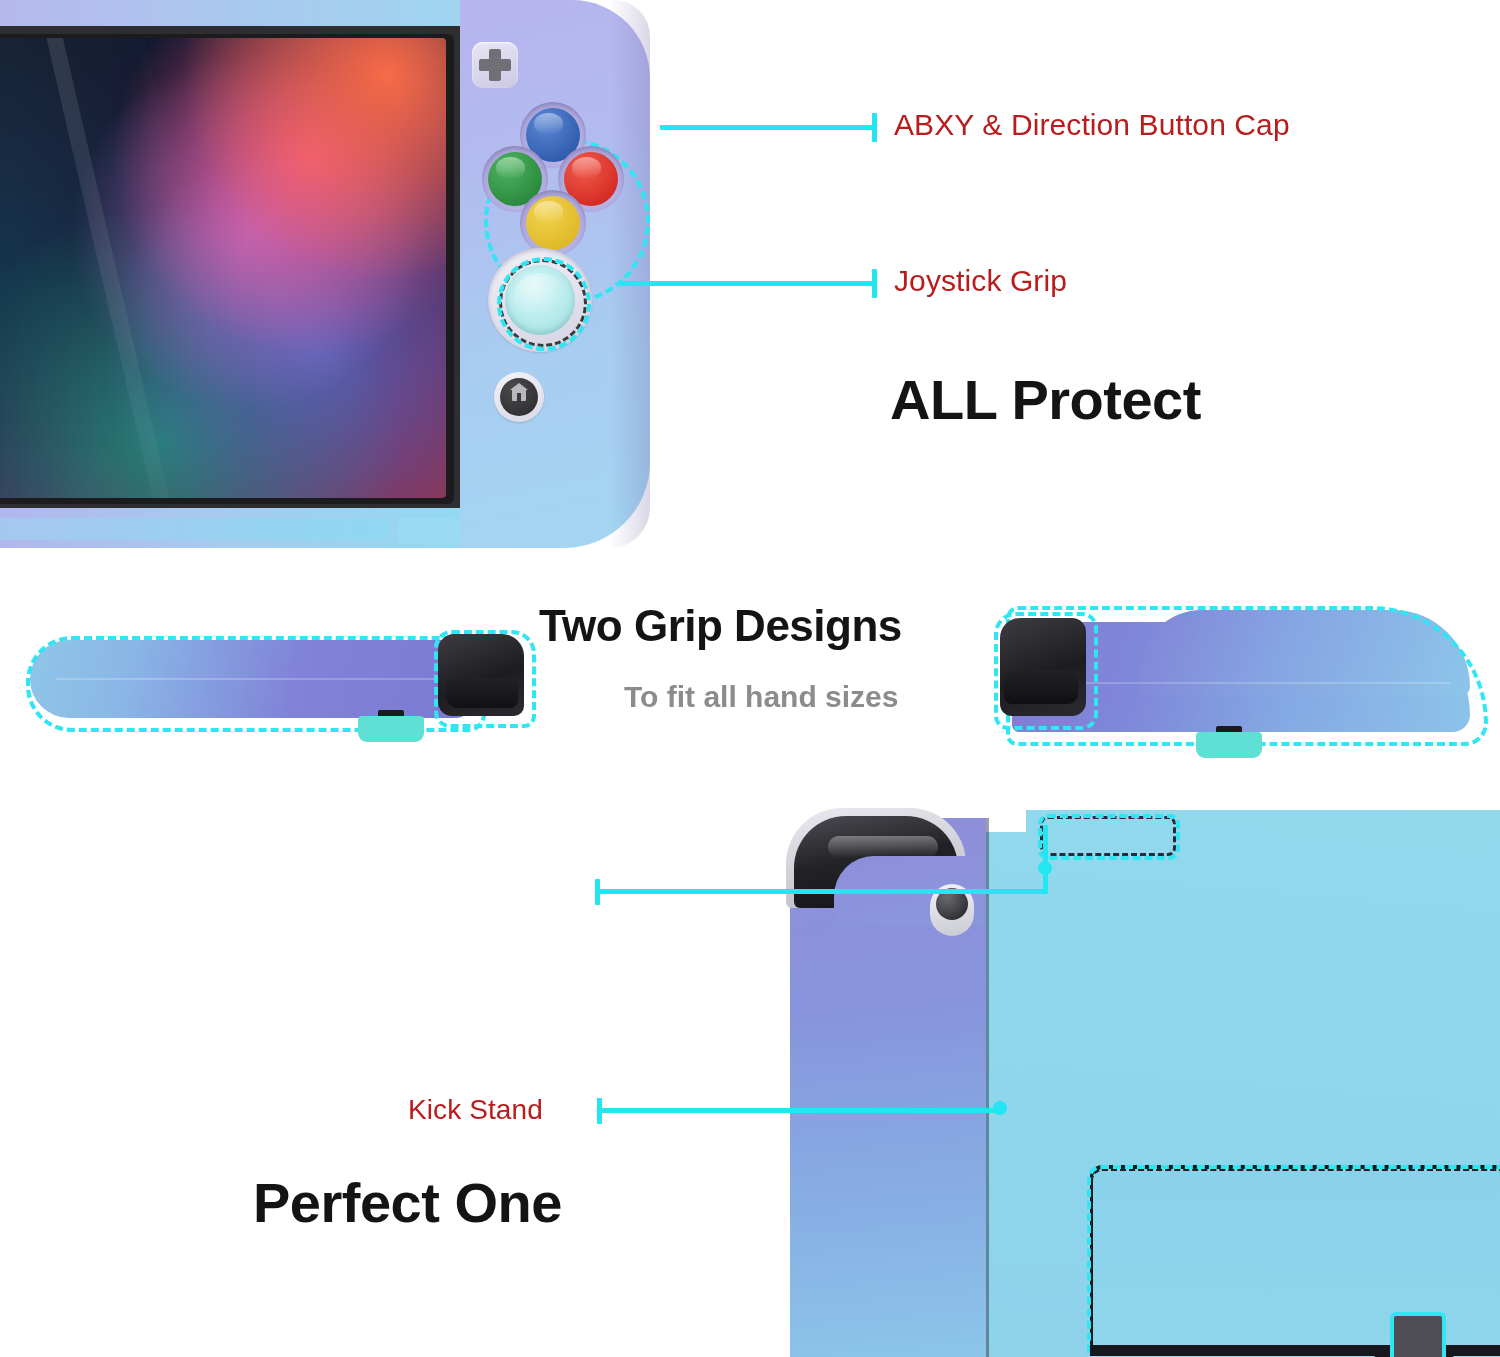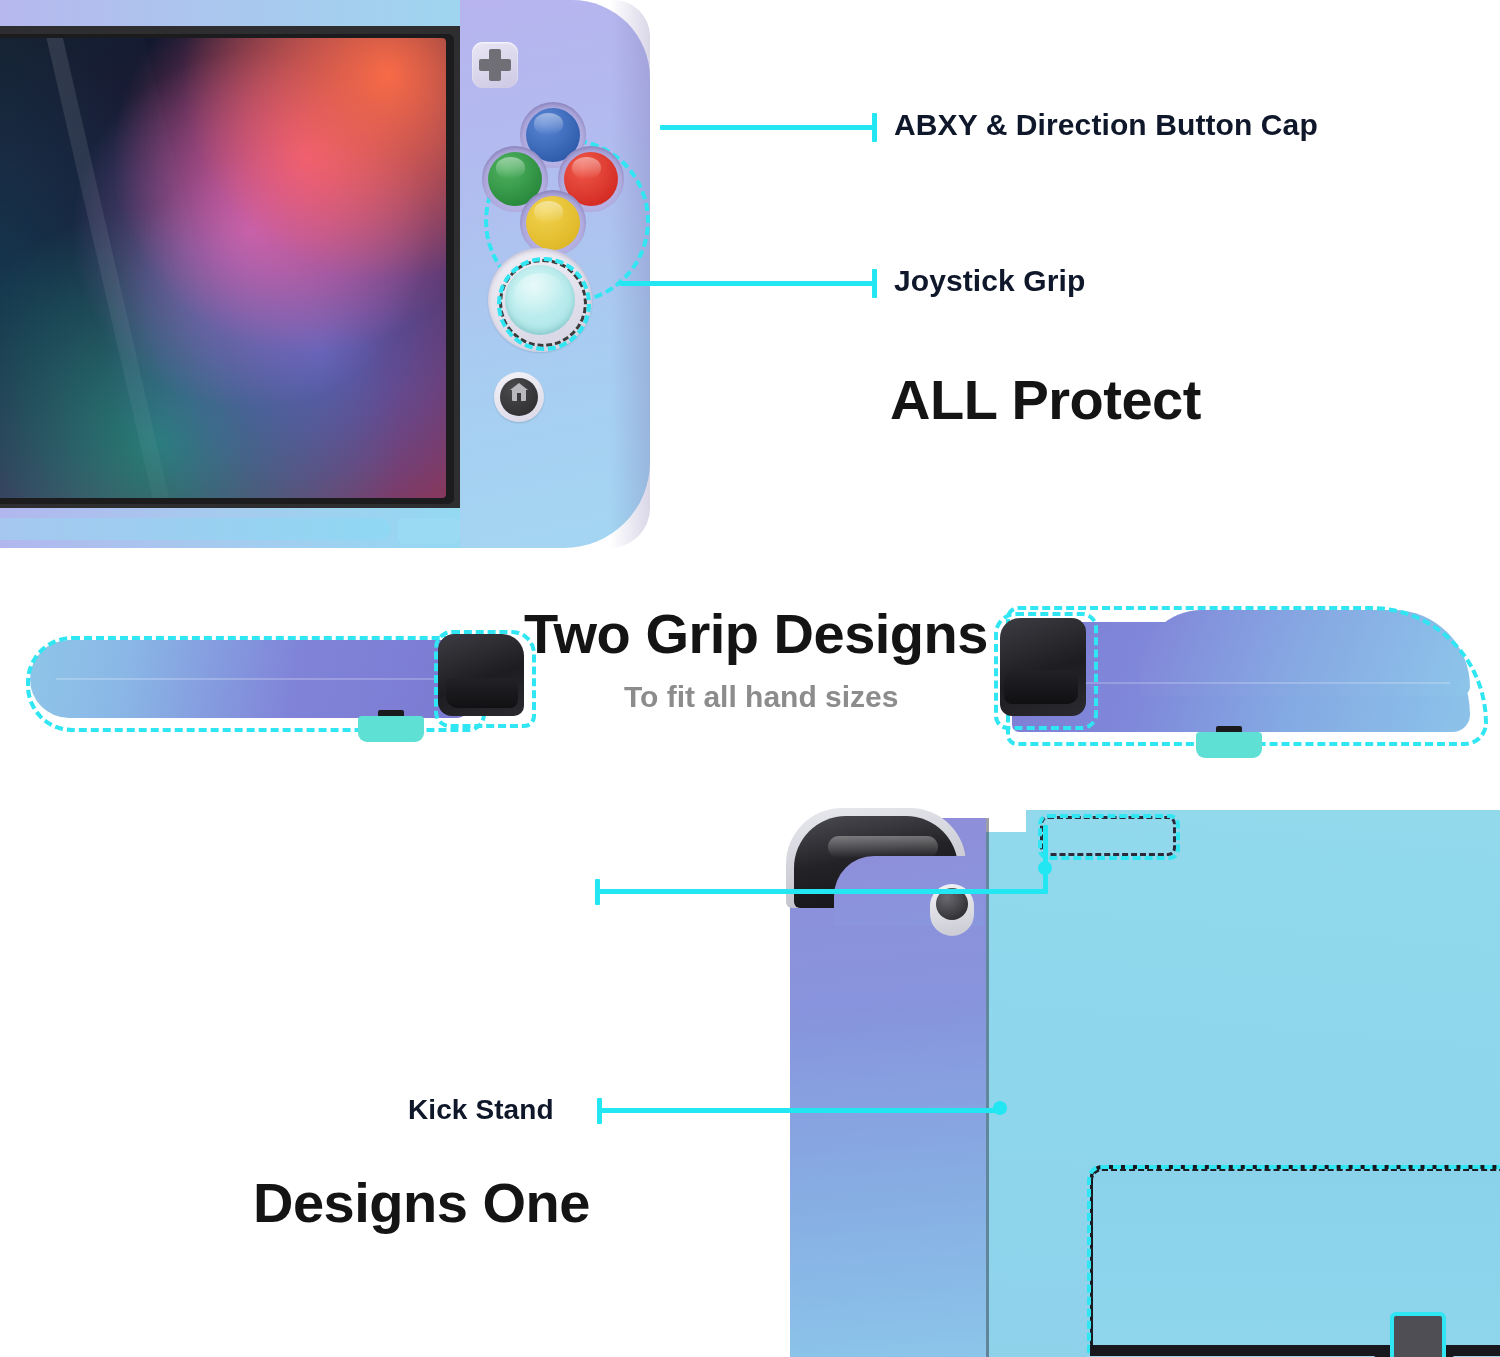--- a/index.html
+++ b/index.html
@@ -6,33 +6,33 @@
   body{
     width:1500px;height:1357px;position:relative;overflow:hidden;
     font-family:"Liberation Sans","DejaVu Sans",sans-serif;
     -webkit-font-smoothing:antialiased;
   }
   .stage{position:absolute;inset:0;}
   .abs{position:absolute;}
 
   
   .callout-label{
-    position:absolute;color:#0f172a;font-weight:bold;white-space:nowrap;
+    position:absolute;color:#b91c1c;font-weight:normal;white-space:nowrap;
     letter-spacing:.1px;
   }
   .lbl-lg{font-size:30px;}
   .lbl-md{font-size:28px;}
 
   .lead-line{position:absolute;background:#22e7f2;height:5px;border-radius:1px;}
   .lead-cap{position:absolute;background:#22e7f2;width:5px;border-radius:1px;}
 
   
   .heading{position:absolute;color:#141414;font-weight:bold;white-space:nowrap;}
   .h-all{font-size:56px;letter-spacing:-0.5px;text-align:right;}
-  .h-two{font-size:56px;letter-spacing:-0.5px;}
+  .h-two{font-size:44px;letter-spacing:-0.5px;margin-left:15px;}
   .h-perfect{font-size:56px;letter-spacing:-0.5px;}
   .subheading{position:absolute;color:#8c8c8c;font-size:30px;font-weight:bold;white-space:nowrap;}
 
   
   .console{position:absolute;left:-30px;top:0px;width:700px;height:560px;}
 
   .con-body{
     position:absolute;left:0;top:0;width:548px;height:548px;
     background:linear-gradient(170deg,#b9b7ef 0%,#b0bdf0 30%,#a7cdf0 62%,#a5d6f0 100%);
     border-radius:0 0 8px 8px;
@@ -474,15 +474,15 @@
   <div class="lead-cap" style="left:595px;top:879px;height:26px;"></div>
   <div class="lead-line" style="left:598px;top:889px;width:450px;"></div>
   <div class="lead-cap" style="left:1043px;top:825px;height:68px;"></div>
   <div class="abs" style="left:1038px;top:861px;width:14px;height:14px;background:#22e7f2;border-radius:50%;"></div>
 
   <div class="callout-label lbl-md" style="left:408px;top:1094px;">Kick Stand</div>
   <div class="lead-cap" style="left:597px;top:1098px;height:26px;"></div>
   <div class="lead-line" style="left:600px;top:1108px;width:400px;"></div>
   <div class="abs" style="left:993px;top:1101px;width:14px;height:14px;background:#22e7f2;border-radius:50%;"></div>
 
-  <div class="heading h-perfect" style="left:253px;top:1170px;">Designs One</div>
+  <div class="heading h-perfect" style="left:253px;top:1170px;">Perfect One</div>
 
 </div>
 
 </body></html>

